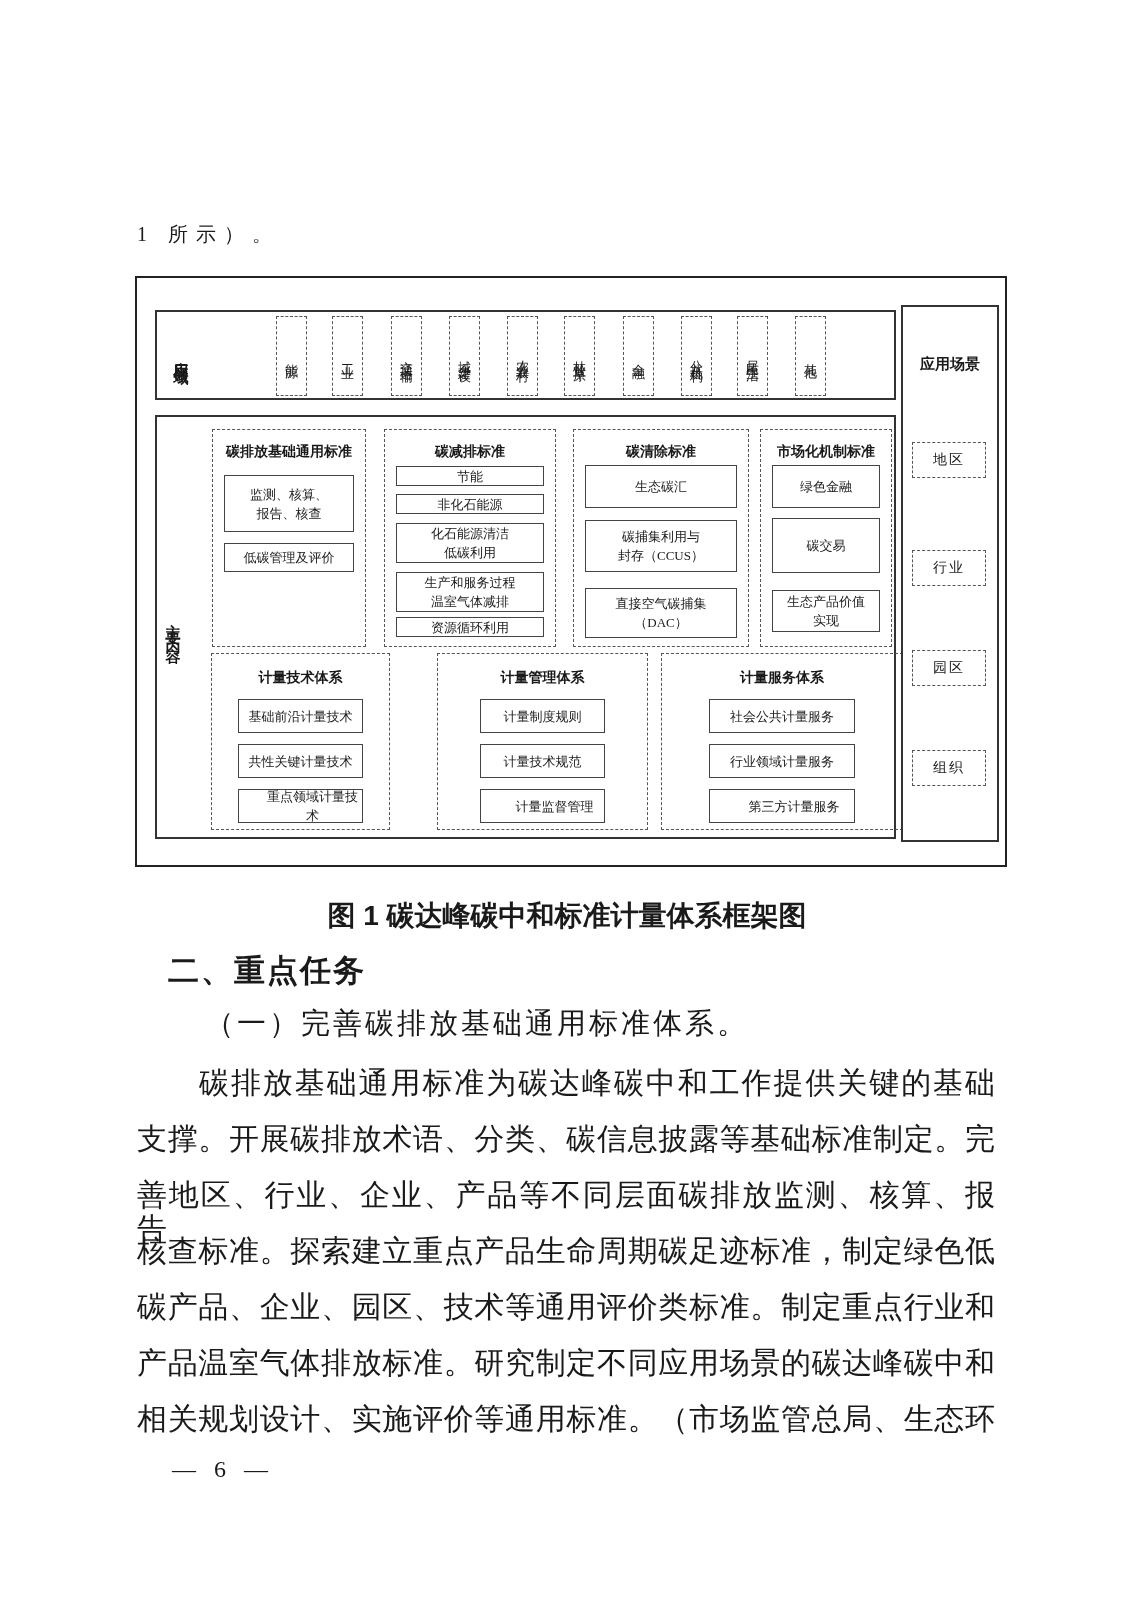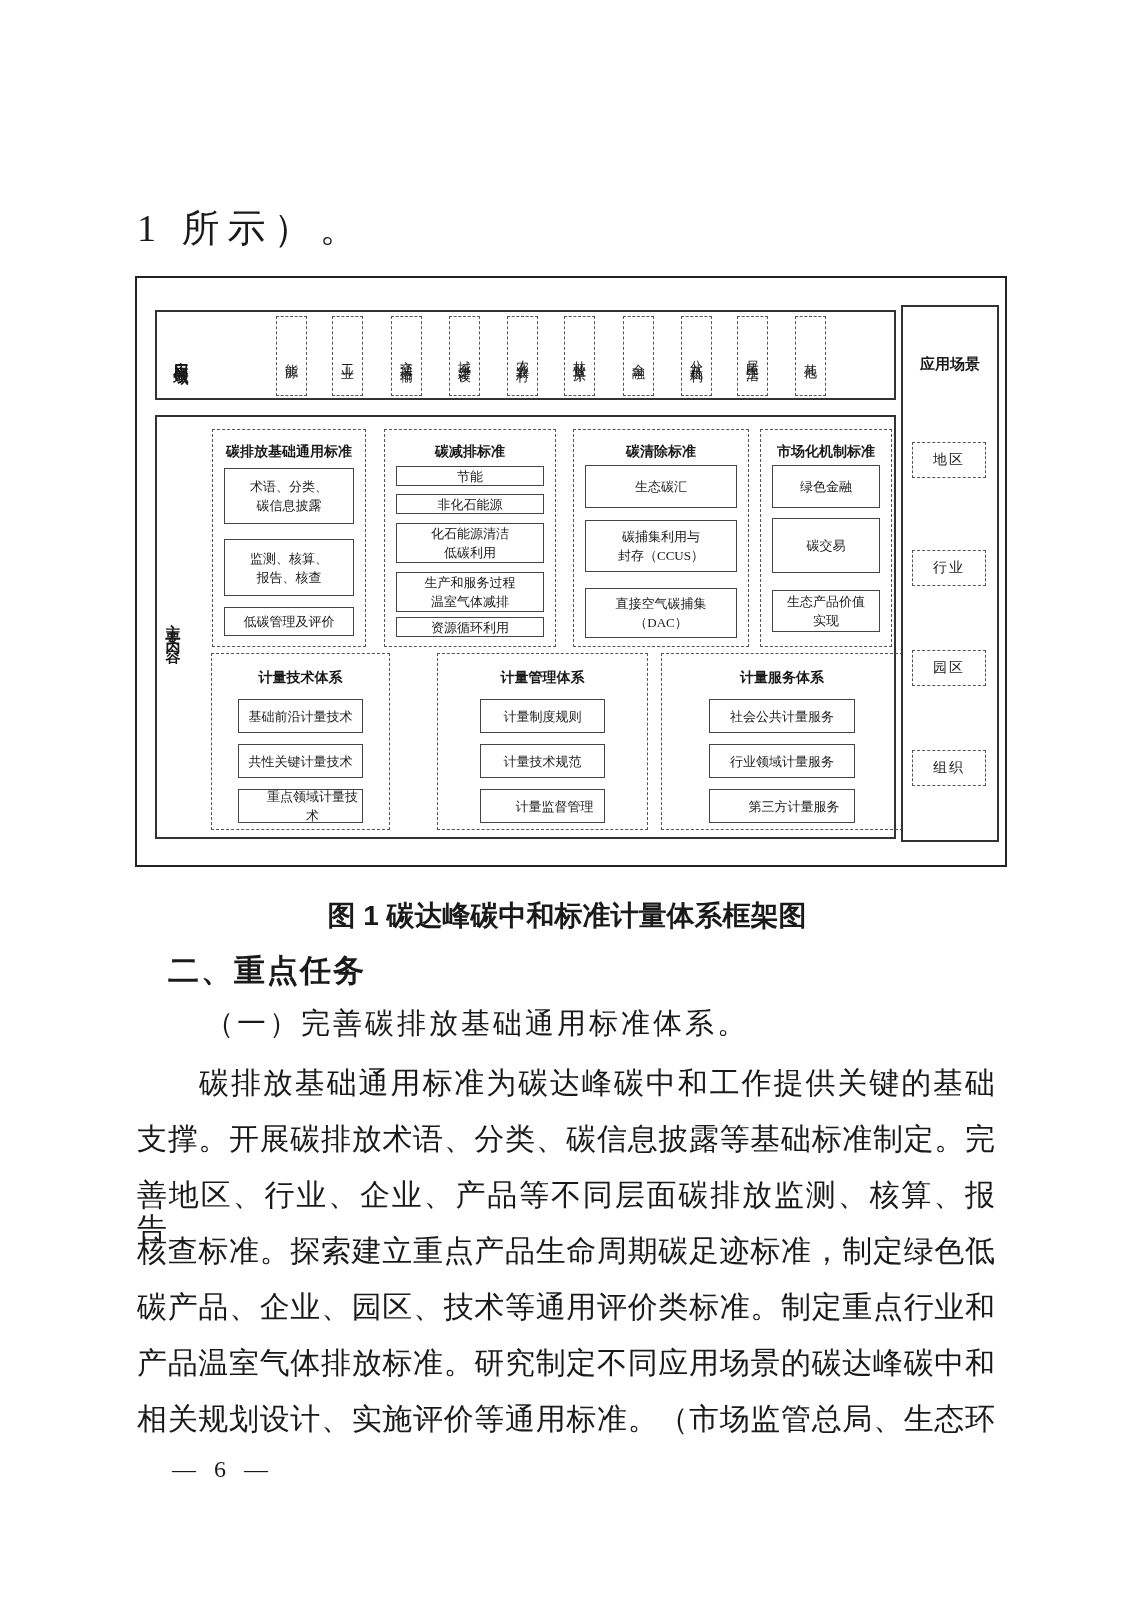--- a/index.html
+++ b/index.html
@@ -7,21 +7,21 @@
     position:relative;
     width:1131px;height:1600px;
     background:#ffffff;
     color:#1a1a1a;
     font-family:"Liberation Serif","DejaVu Serif",serif;
     overflow:hidden;
   }
   .abs{position:absolute;}
 
   
-  .intro{left:137px;top:203px;font-size:38px;letter-spacing:8px;}
+  .intro{left:137px;top:221px;font-size:20px;letter-spacing:8px;}
 
   
   .figure{left:135px;top:276px;width:868px;height:587px;border:2px solid #222;background:#fff;}
 
   .band{position:absolute;border:2px solid #333;background:#fff;}
   .top-band{left:18px;top:32px;width:737px;height:86px;}
   .main-band{left:18px;top:137px;width:737px;height:420px;}
   .right-col{left:764px;top:27px;width:94px;height:533px;border:2px solid #333;position:absolute;}
 
   .vlabel{
@@ -167,22 +167,20 @@
     <div class="field-box" style="left:638px">
         <span>其他</span>
       </div>
   </div>
 
   <div class="band main-band">
     <div class="vlabel">主要内容</div>
 
     <div class="dash-col c1">
       <div class="col-title">碳排放基础通用标准</div>
-      <div class="sbox b1">术语、分类、
-碳信息披露</div>
       <div class="sbox b2">监测、核算、
 报告、核查</div>
       <div class="sbox b3">低碳管理及评价</div>
     </div>
 
     <div class="dash-col c2">
       <div class="col-title">碳减排标准</div>
       <div class="sbox b1">节能</div>
       <div class="sbox b2">非化石能源</div>
       <div class="sbox b3">化石能源清洁

